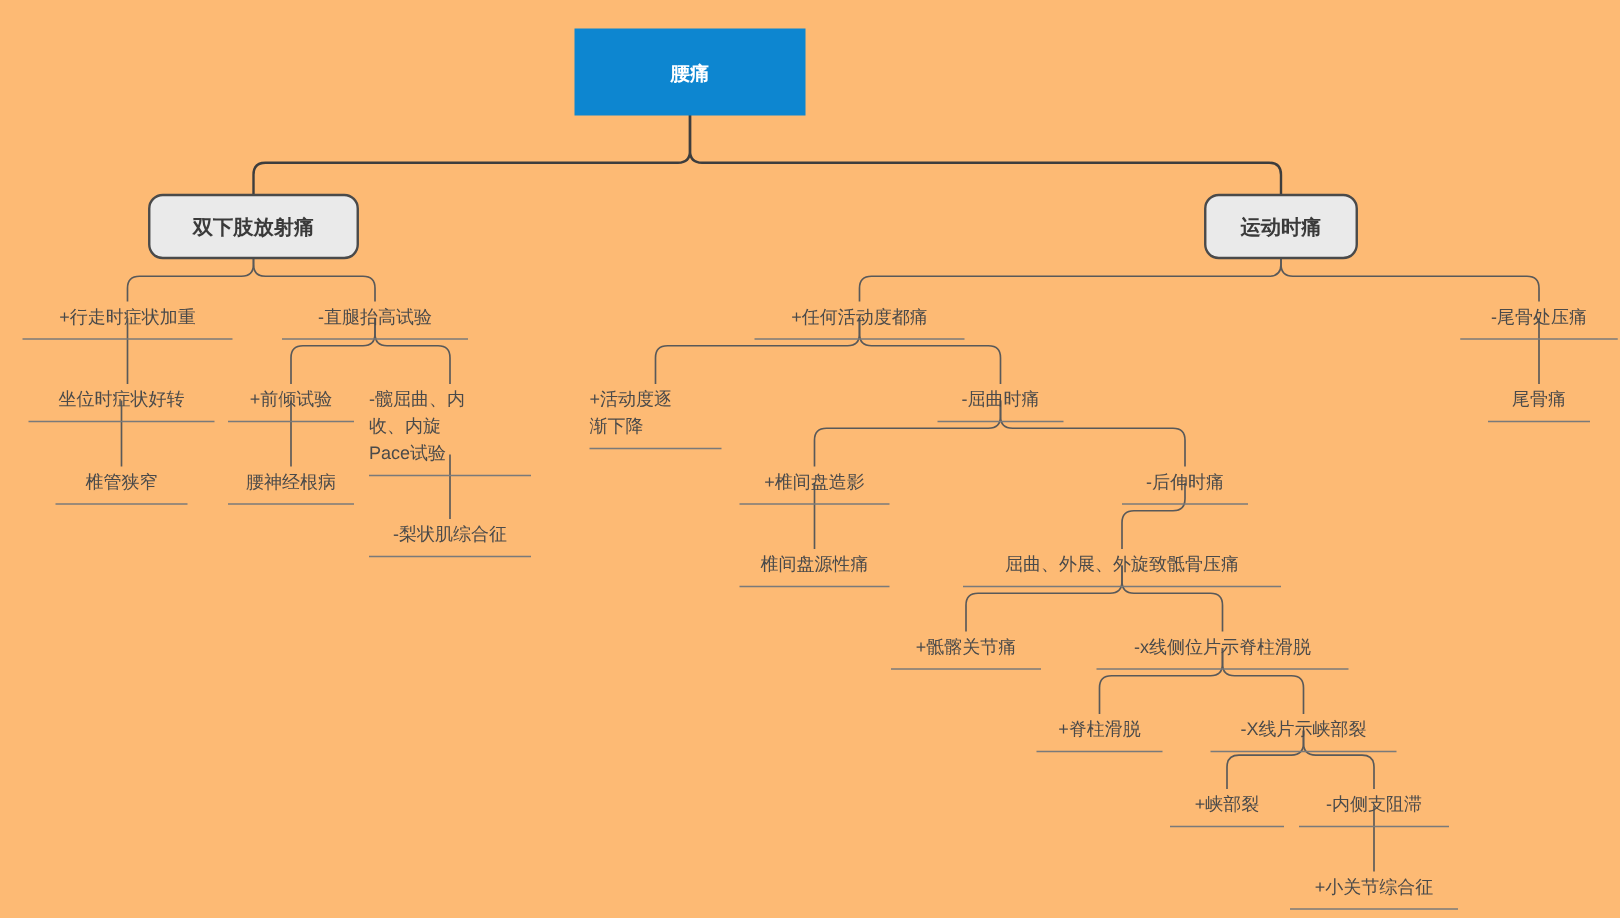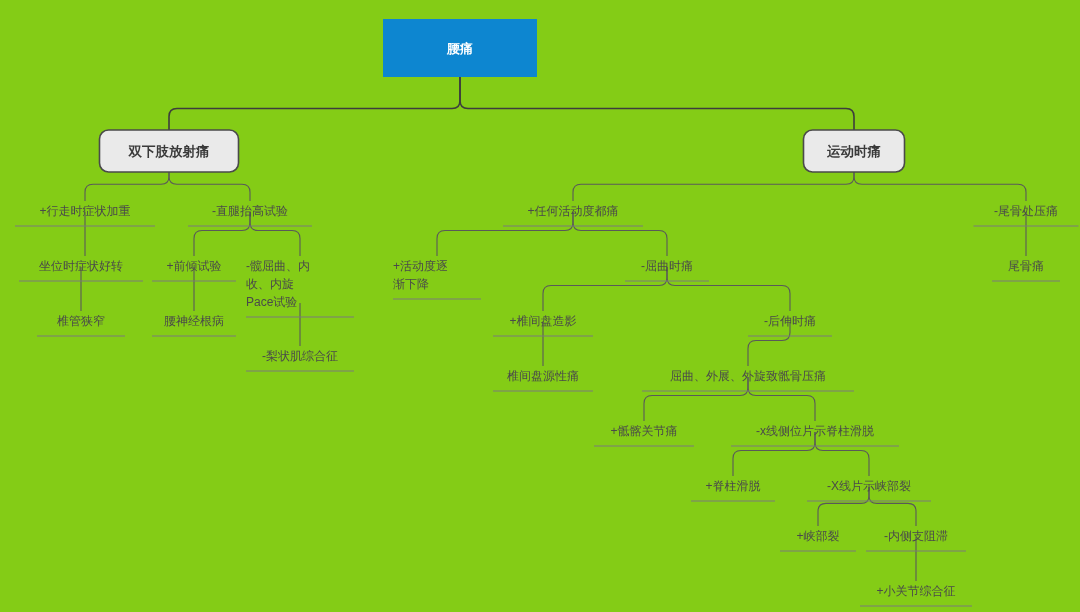--- a/index.html
+++ b/index.html
@@ -10,21 +10,21 @@
   body {
     width: 1080px;
     height: 612px;
     font-family: "Liberation Sans", "DejaVu Sans", sans-serif;
     overflow: hidden;
   }
   #diagram-root {
     position: relative;
     width: 1080px;
     height: 612px;
-    background: #84cc16;
+    background: #fdba74;
     text-align: right;
   }
   svg#flow-svg {
     position: absolute;
     left: 0;
     top: 0;
     width: 1080px;
     height: 612px;
     display: block;
   }

